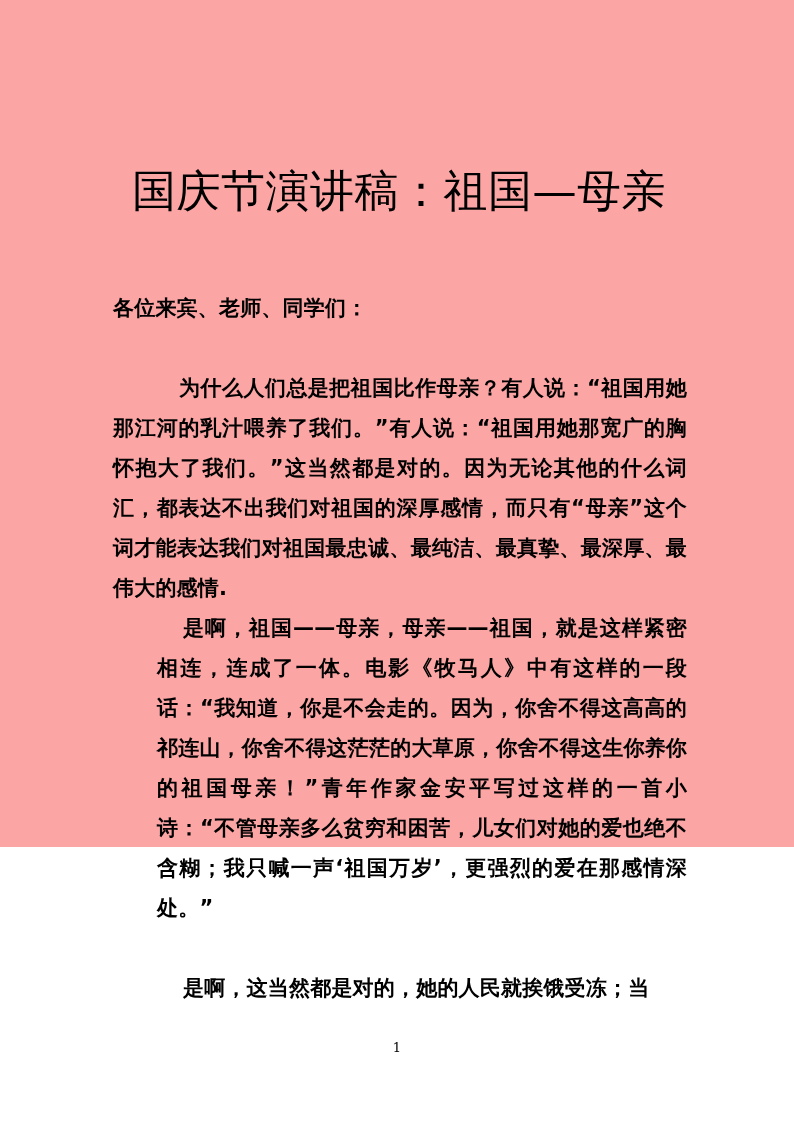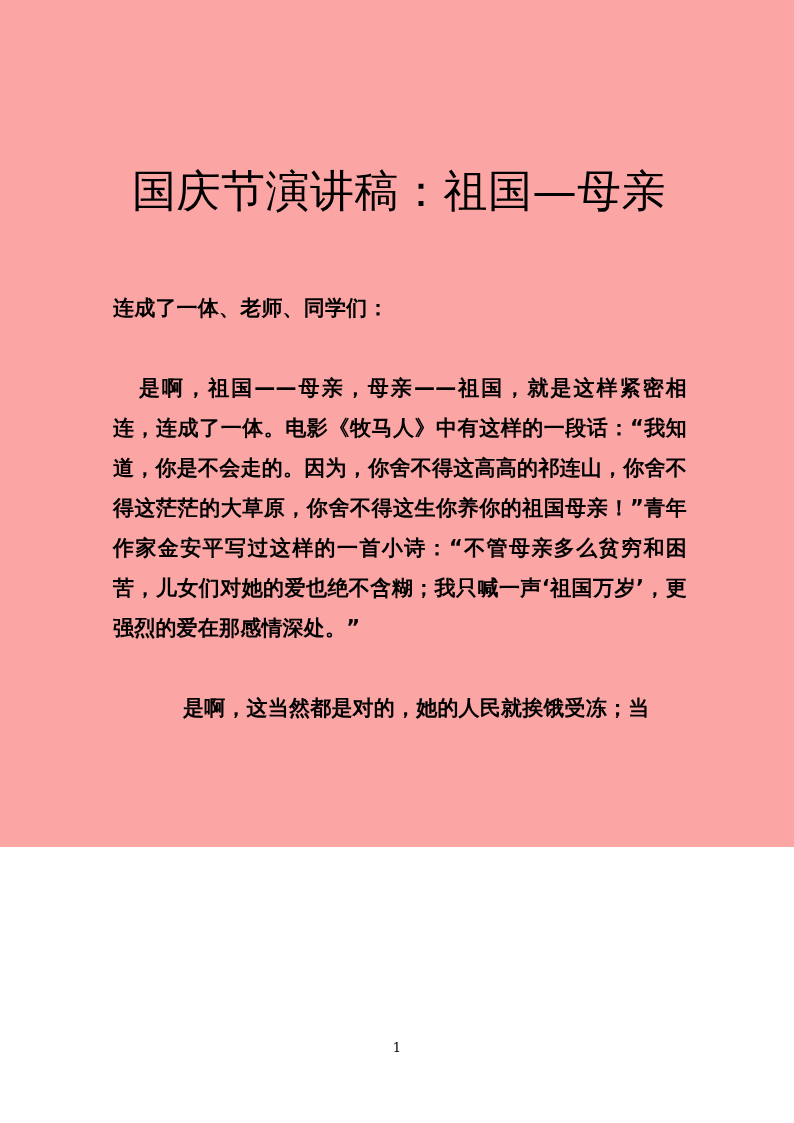--- a/index.html
+++ b/index.html
@@ -67,21 +67,21 @@
     text-indent: 0;
     margin-bottom: 0;
   }
 
   
   .spacer-line {
     height: 40px;
   }
 
   .para.indent-3 { text-indent: 66px; }
-  .para.indent-2 { text-indent: 26px; }
+  .para.indent-2 { text-indent: 26px; margin-left: 44px; }
 
   .para.p-last { text-indent: 70px; }
 
   
   .page-number {
     position: absolute;
     left: 0;
     top: 1040px;
     width: 794px;
     text-align: center;
@@ -93,24 +93,25 @@
 </style>
 </head>
 <body>
 
 <div class="page">
 
   <h1 class="doc-title">国庆节演讲稿：祖国—母亲</h1>
 
   <div class="body-block">
 
-    <p class="para salutation">连成了一体、老师、同学们：</p>
+    <p class="para salutation">各位来宾、老师、同学们：</p>
 
     <div class="spacer-line"></div>
 
+    <p class="para indent-3">为什么人们总是把祖国比作母亲？有人说：“祖国用她那江河的乳汁喂养了我们。”有人说：“祖国用她那宽广的胸怀抱大了我们。”这当然都是对的。因为无论其他的什么词汇，都表达不出我们对祖国的深厚感情，而只有“母亲”这个词才能表达我们对祖国最忠诚、最纯洁、最真挚、最深厚、最伟大的感情.</p>
 
     <p class="para indent-2">是啊，祖国——母亲，母亲——祖国，就是这样紧密相连，连成了一体。电影《牧马人》中有这样的一段话：“我知道，你是不会走的。因为，你舍不得这高高的祁连山，你舍不得这茫茫的大草原，你舍不得这生你养你的祖国母亲！”青年作家金安平写过这样的一首小诗：“不管母亲多么贫穷和困苦，儿女们对她的爱也绝不含糊；我只喊一声‘祖国万岁’，更强烈的爱在那感情深处。”</p>
 
     <div class="spacer-line"></div>
 
     <p class="para p-last">是啊，这当然都是对的，她的人民就挨饿受冻；当</p>
 
   </div>
 
   <div class="page-number">1</div>

